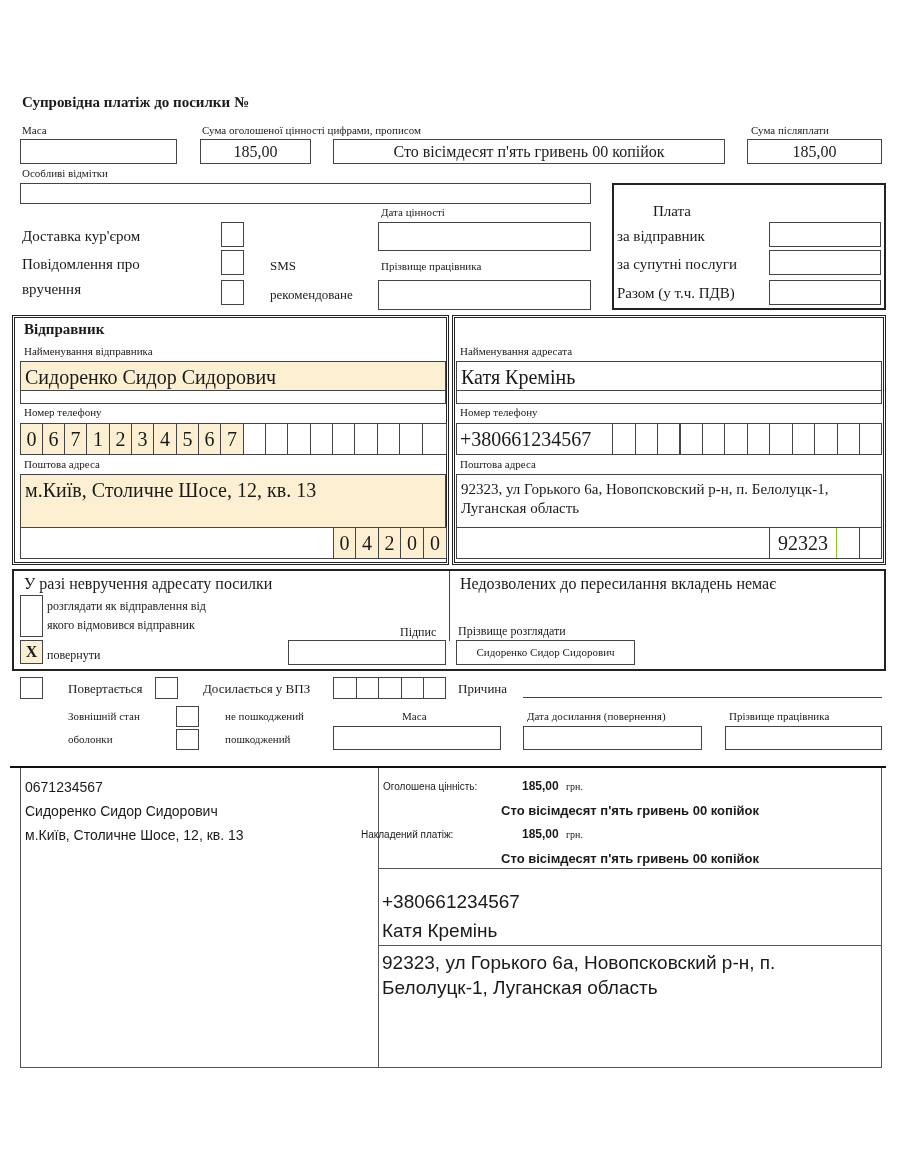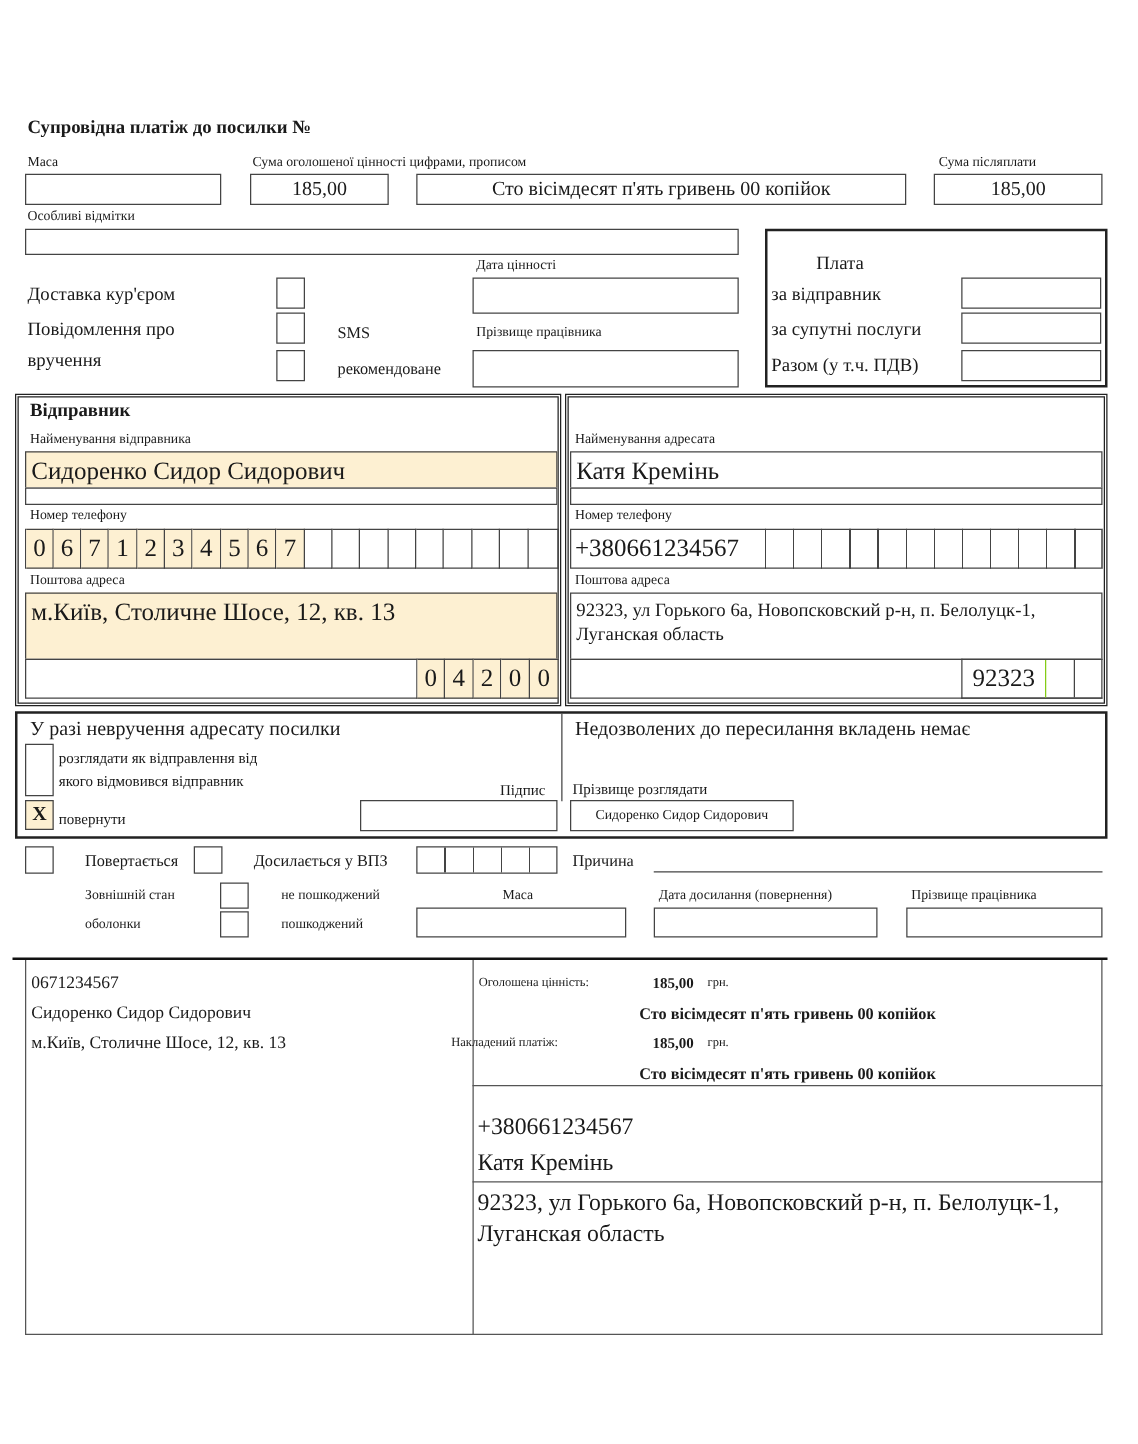--- a/index.html
+++ b/index.html
@@ -7,21 +7,21 @@
   body{position:relative;font-family:"Liberation Serif",serif;color:#1a1a1a;}
   .abs{position:absolute;}
   .box{position:absolute;border:1px solid #444;background:#fff;}
   .fill{background:#fdf0d2;}
   .lbl{position:absolute;font-size:11px;white-space:nowrap;}
   .txt{position:absolute;font-size:15px;white-space:nowrap;}
   .val{position:absolute;font-size:16px;text-align:center;}
   .thick{position:absolute;border:2px solid #222;}
   .dbl{position:absolute;border:3px double #222;}
   .cell{position:absolute;border:1px solid #444;border-left:none;font-size:20px;text-align:center;line-height:30px;}
-  .sans{font-family:Liberation Serif, serif;}
+  .sans{font-family:Liberation Sans, sans-serif;}
 </style>
 </head>
 <body>
 
 <div class="abs" style="left:22px;top:94px;font-size:15px;font-weight:bold;">Супровідна платіж до посилки №</div>
 
 <div class="lbl" style="left:22px;top:124px;">Маса</div>
 <div class="box" style="left:20px;top:139px;width:157px;height:25px;"></div>
 <div class="lbl" style="left:202px;top:124px;">Сума оголошеної цінності цифрами, прописом</div>
 <div class="box val" style="left:200px;top:139px;width:111px;height:25px;line-height:23px;">185,00</div>

